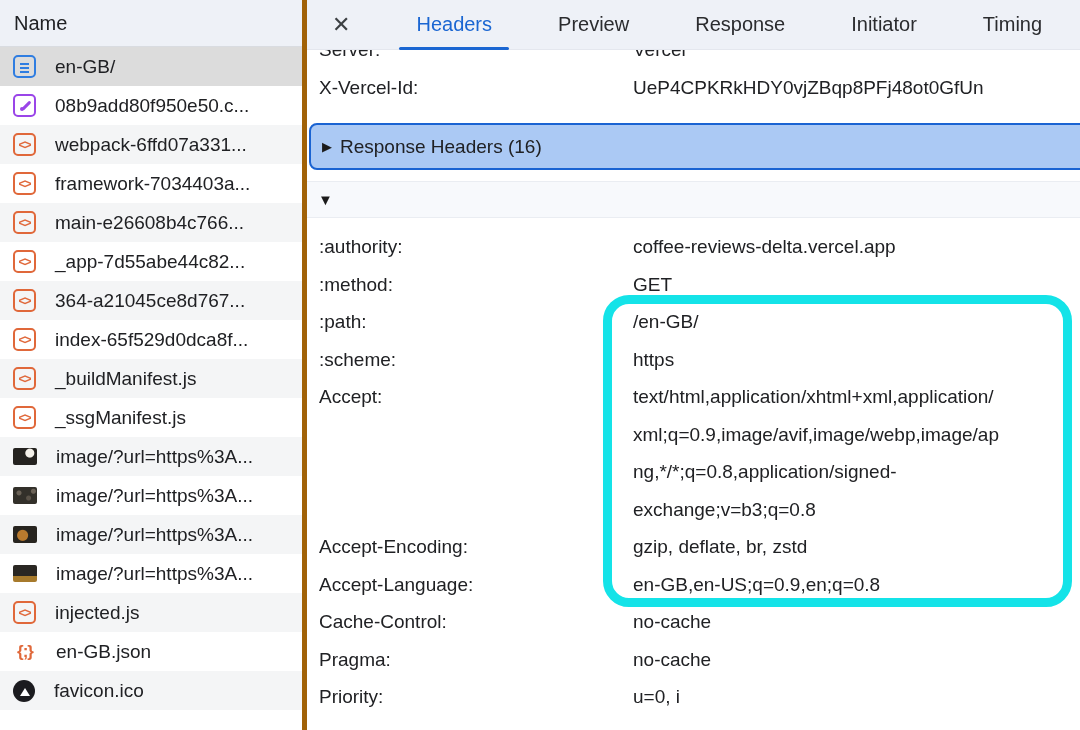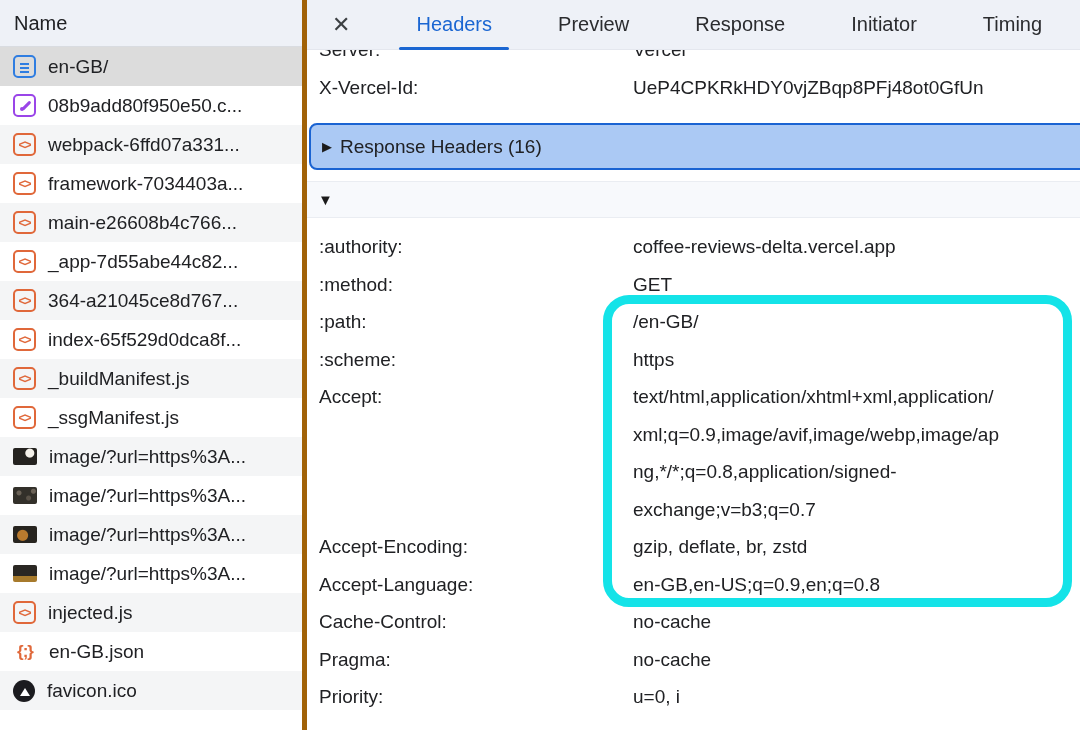--- a/index.html
+++ b/index.html
@@ -14,21 +14,21 @@
   *{box-sizing:border-box;}
   html,body{margin:0;padding:0;}
   body{width:1080px;height:730px;overflow:hidden;background:#fff;
        font-family:"Liberation Sans",sans-serif;color:var(--text);}
   .app{display:flex;width:1080px;height:730px;}
 
   
   .sidebar{width:307px;flex:none;border-right:5px solid #a16207;overflow:hidden;background:#fff;}
   .sidebar-header{height:47px;background:var(--bar-bg);border-bottom:1px solid #d9dce1;
     display:flex;align-items:center;padding-left:14px;font-size:20px;color:var(--text);}
-  .srow{height:39px;display:flex;align-items:center;padding-left:13px;gap:12px;
+  .srow{height:39px;display:flex;align-items:center;padding-left:13px;gap:19px;
     font-size:19px;white-space:nowrap;overflow:hidden;}
   .srow.stripe{background:#f4f5f6;}
   .srow.selected{background:#dcdcdc;}
   .ficon{width:24px;height:24px;flex:none;position:relative;display:flex;
     align-items:center;justify-content:center;}
 
   .ic-doc{width:23px;height:23px;border:2px solid var(--doc-blue);border-radius:5px;}
   .ic-doc::before{content:"";position:absolute;left:5px;right:5px;top:6px;height:2px;
     background:var(--doc-blue);box-shadow:0 4px 0 var(--doc-blue),0 8px 0 var(--doc-blue);}
 
@@ -221,21 +221,21 @@
           <div class="kv">
     <span class="k">:scheme:</span>
     <span class="v">https</span>
   </div>
           <div class="kv">
     <span class="k">Accept:</span>
     <span class="v">
               <div>text/html,application/xhtml+xml,application/</div>
               <div>xml;q=0.9,image/avif,image/webp,image/ap</div>
               <div>ng,*/*;q=0.8,application/signed-</div>
-              <div>exchange;v=b3;q=0.7</div>
+              <div>exchange;v=b3;q=0.8</div>
             </span>
   </div>
           <div class="kv">
     <span class="k">Accept-Encoding:</span>
     <span class="v">gzip, deflate, br, zstd</span>
   </div>
           <div class="kv">
     <span class="k">Accept-Language:</span>
     <span class="v">en-GB,en-US;q=0.9,en;q=0.8</span>
   </div>

